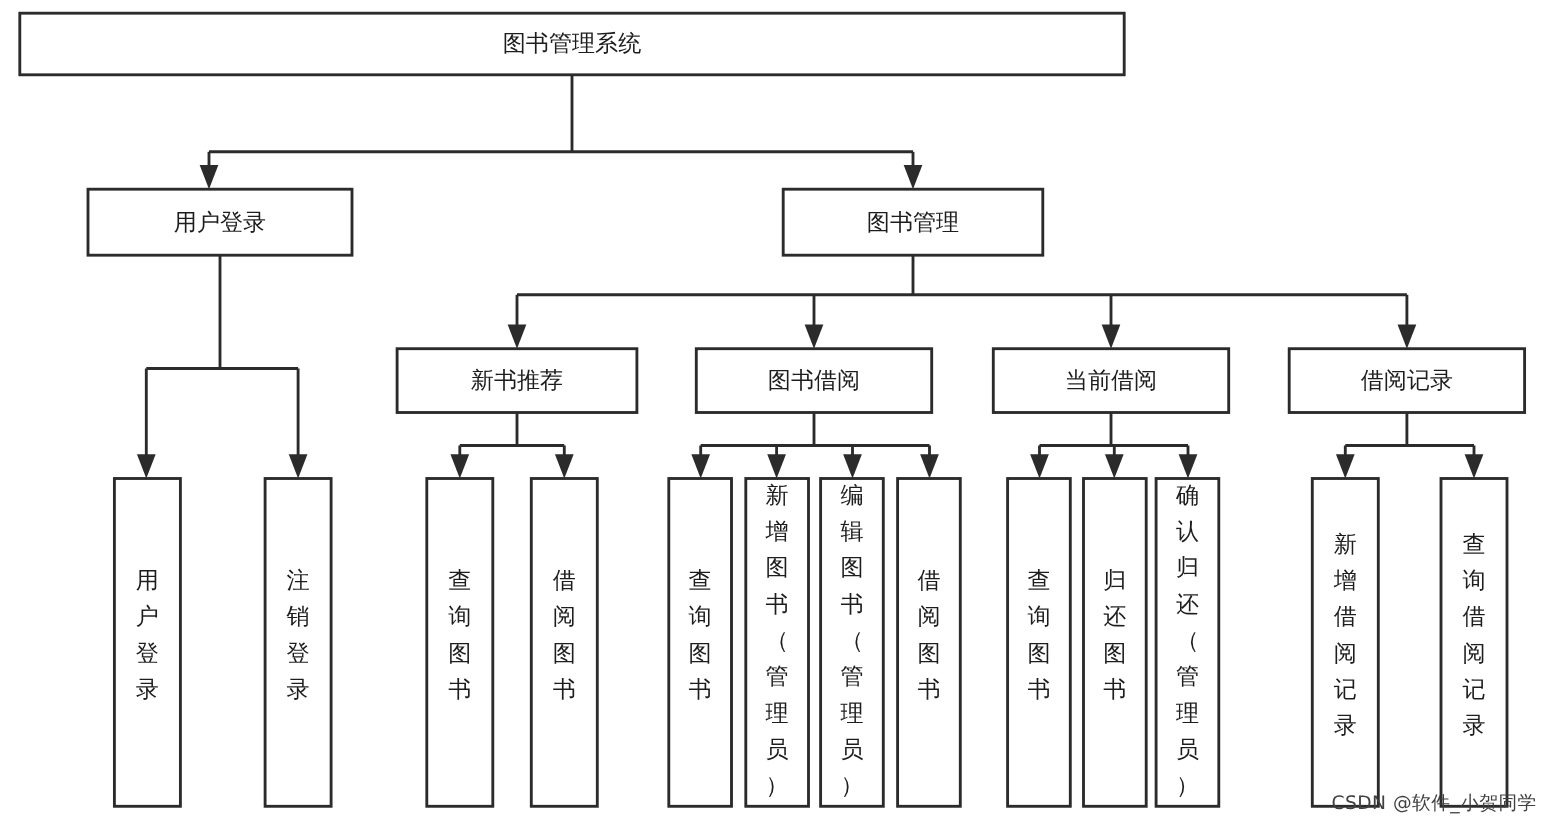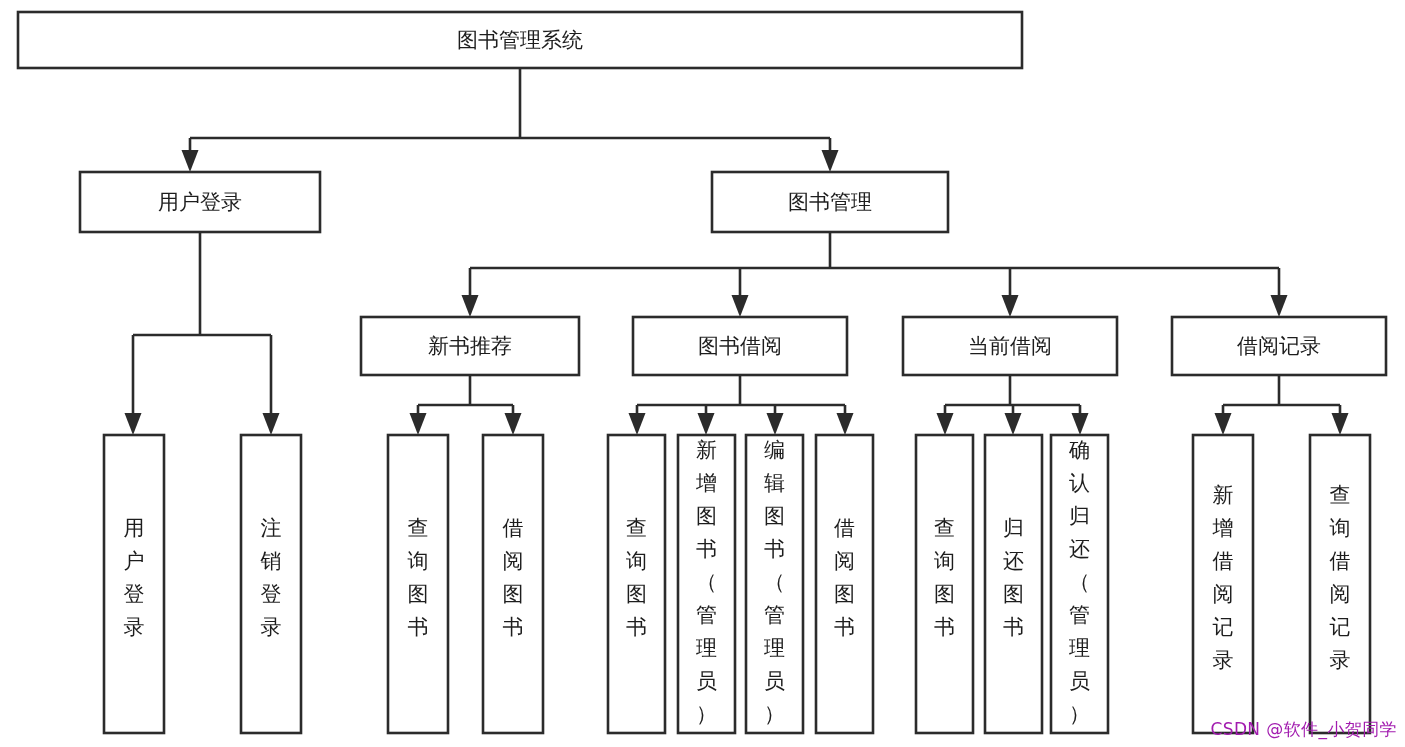--- a/index.html
+++ b/index.html
@@ -54,21 +54,21 @@
     font-family: "DejaVu Sans", "Liberation Sans", sans-serif;
     font-size: 21px;
     text-anchor: middle;
   }
   .watermark {
     position: absolute;
     right: 8px;
     bottom: 6px;
     font-family: "DejaVu Sans", "Liberation Sans", sans-serif;
     font-size: 17px;
-    color: #a21caf;
+    color: #404040;
     letter-spacing: 0.4px;
     user-select: none;
     pointer-events: none;
     white-space: nowrap;
   }
 </style>
 </head>
 <body>
 
 <div id="diagram-root">

